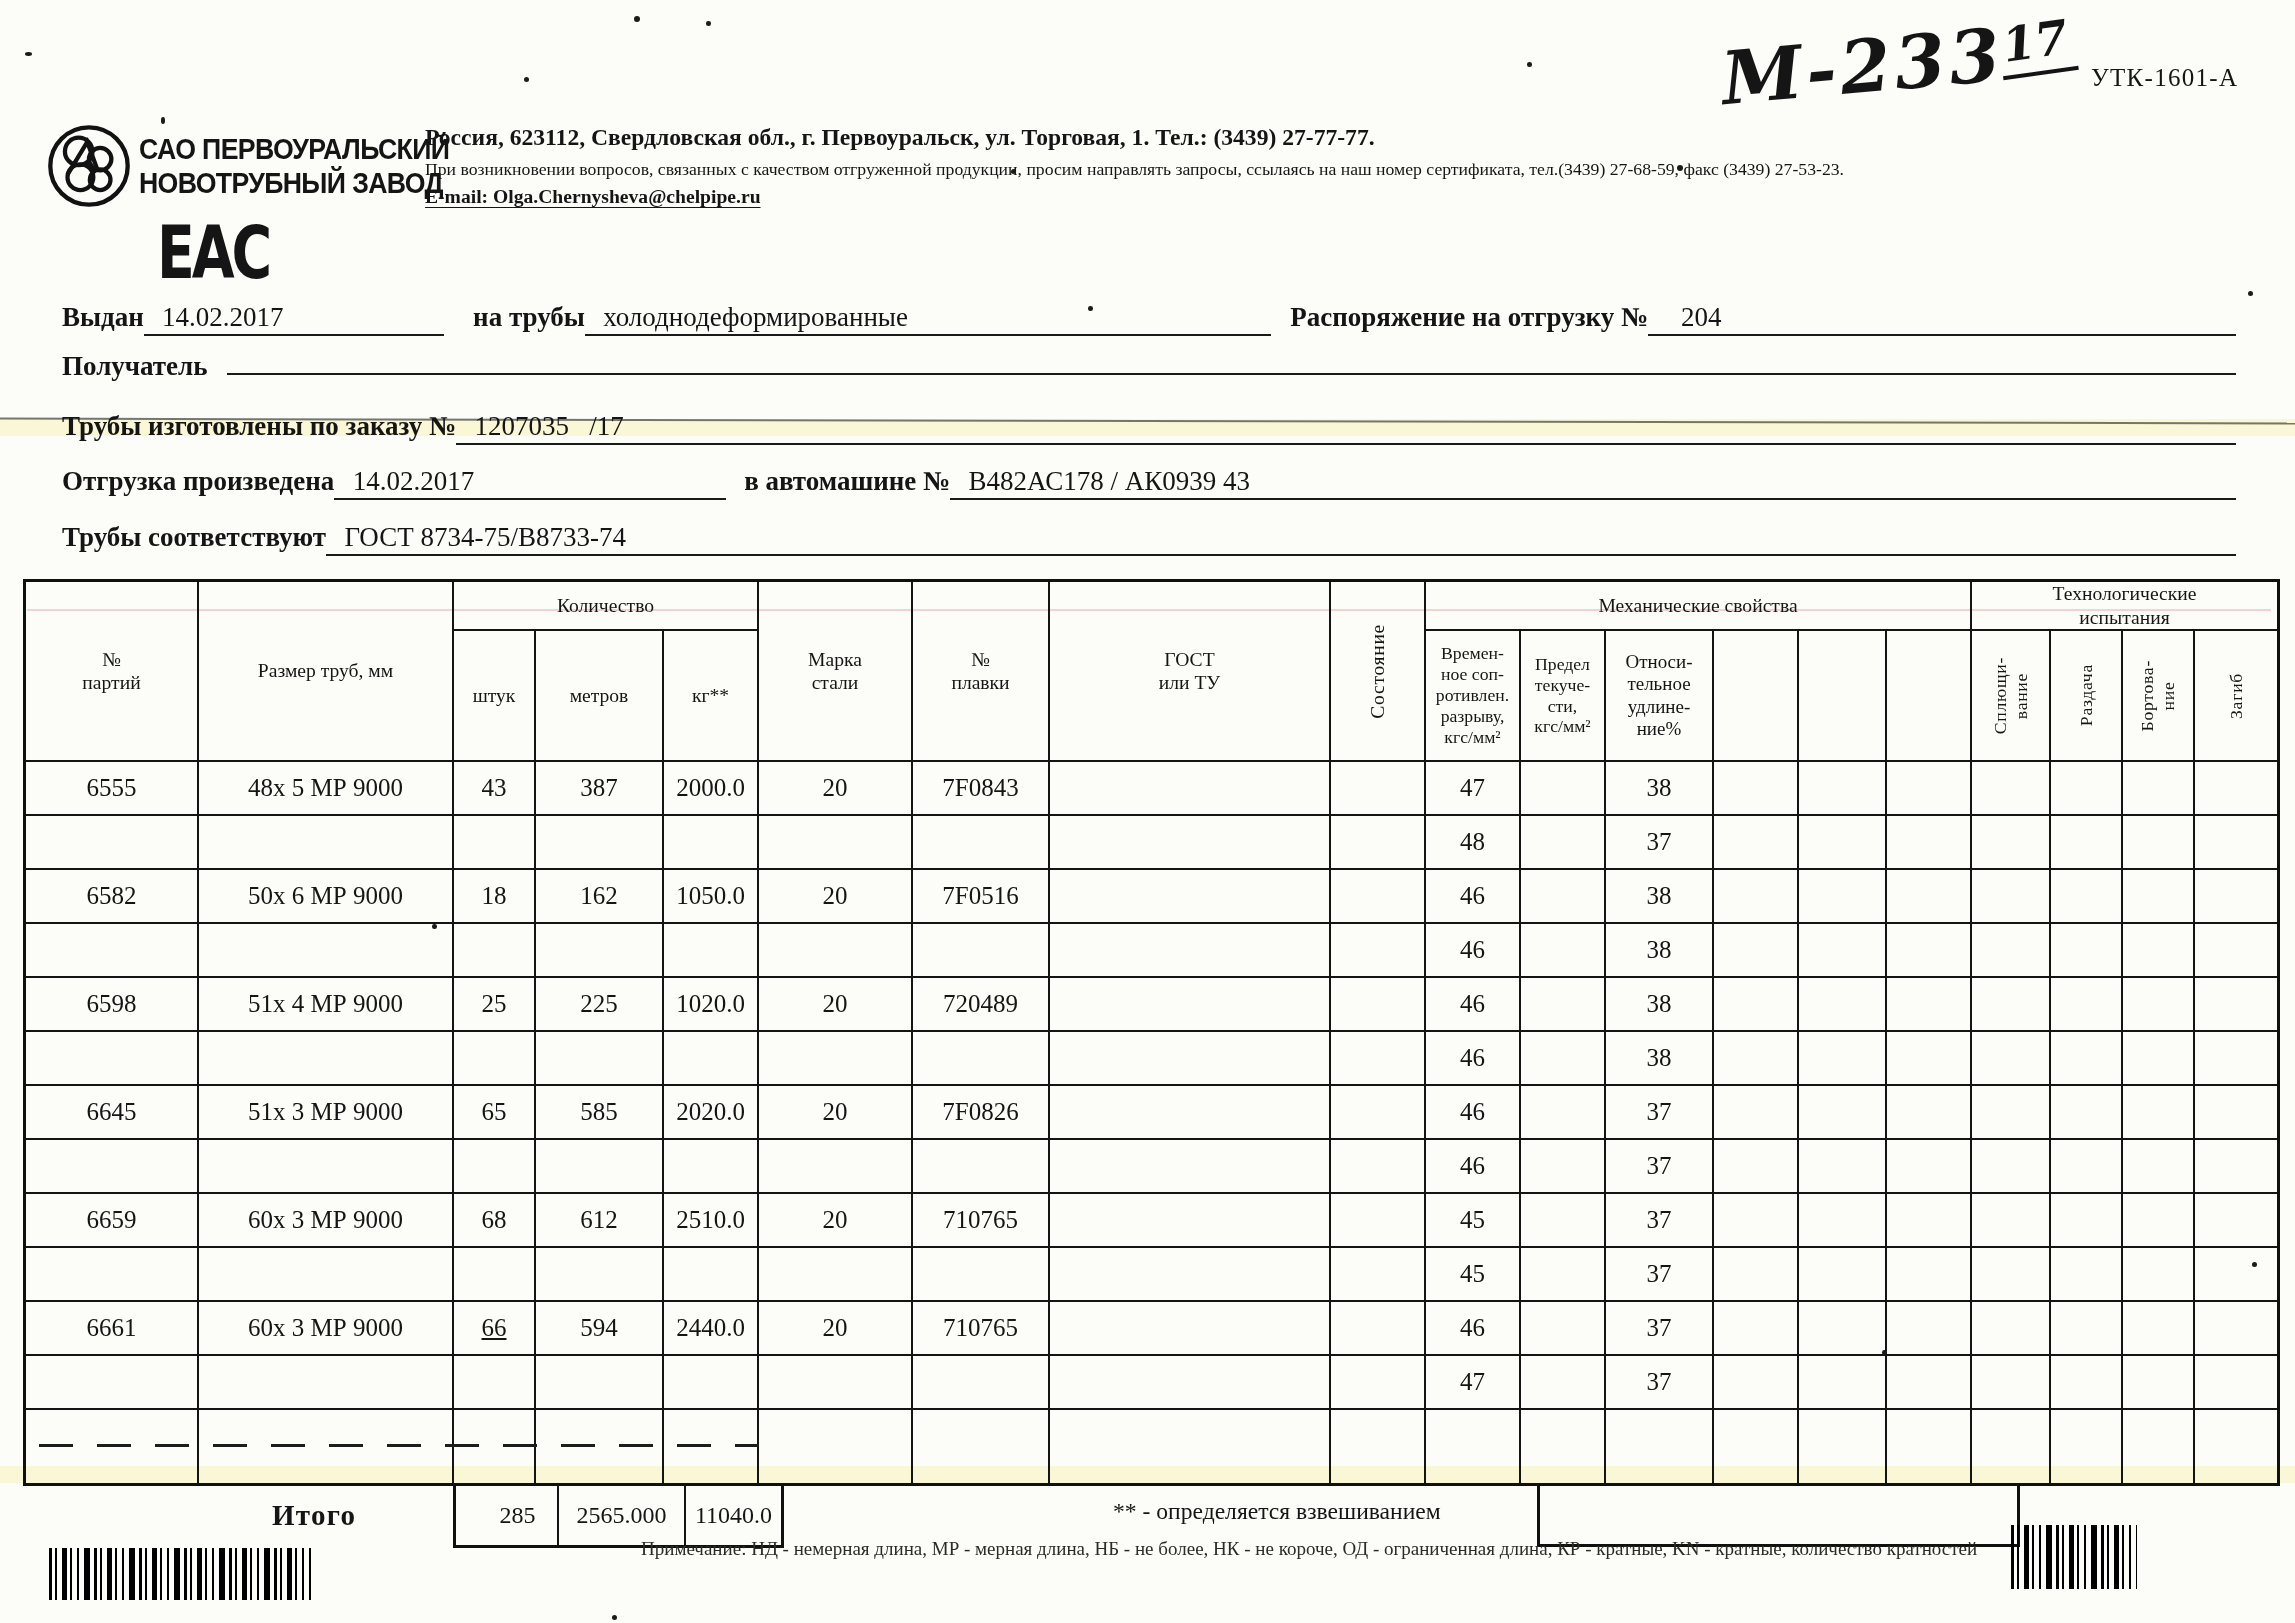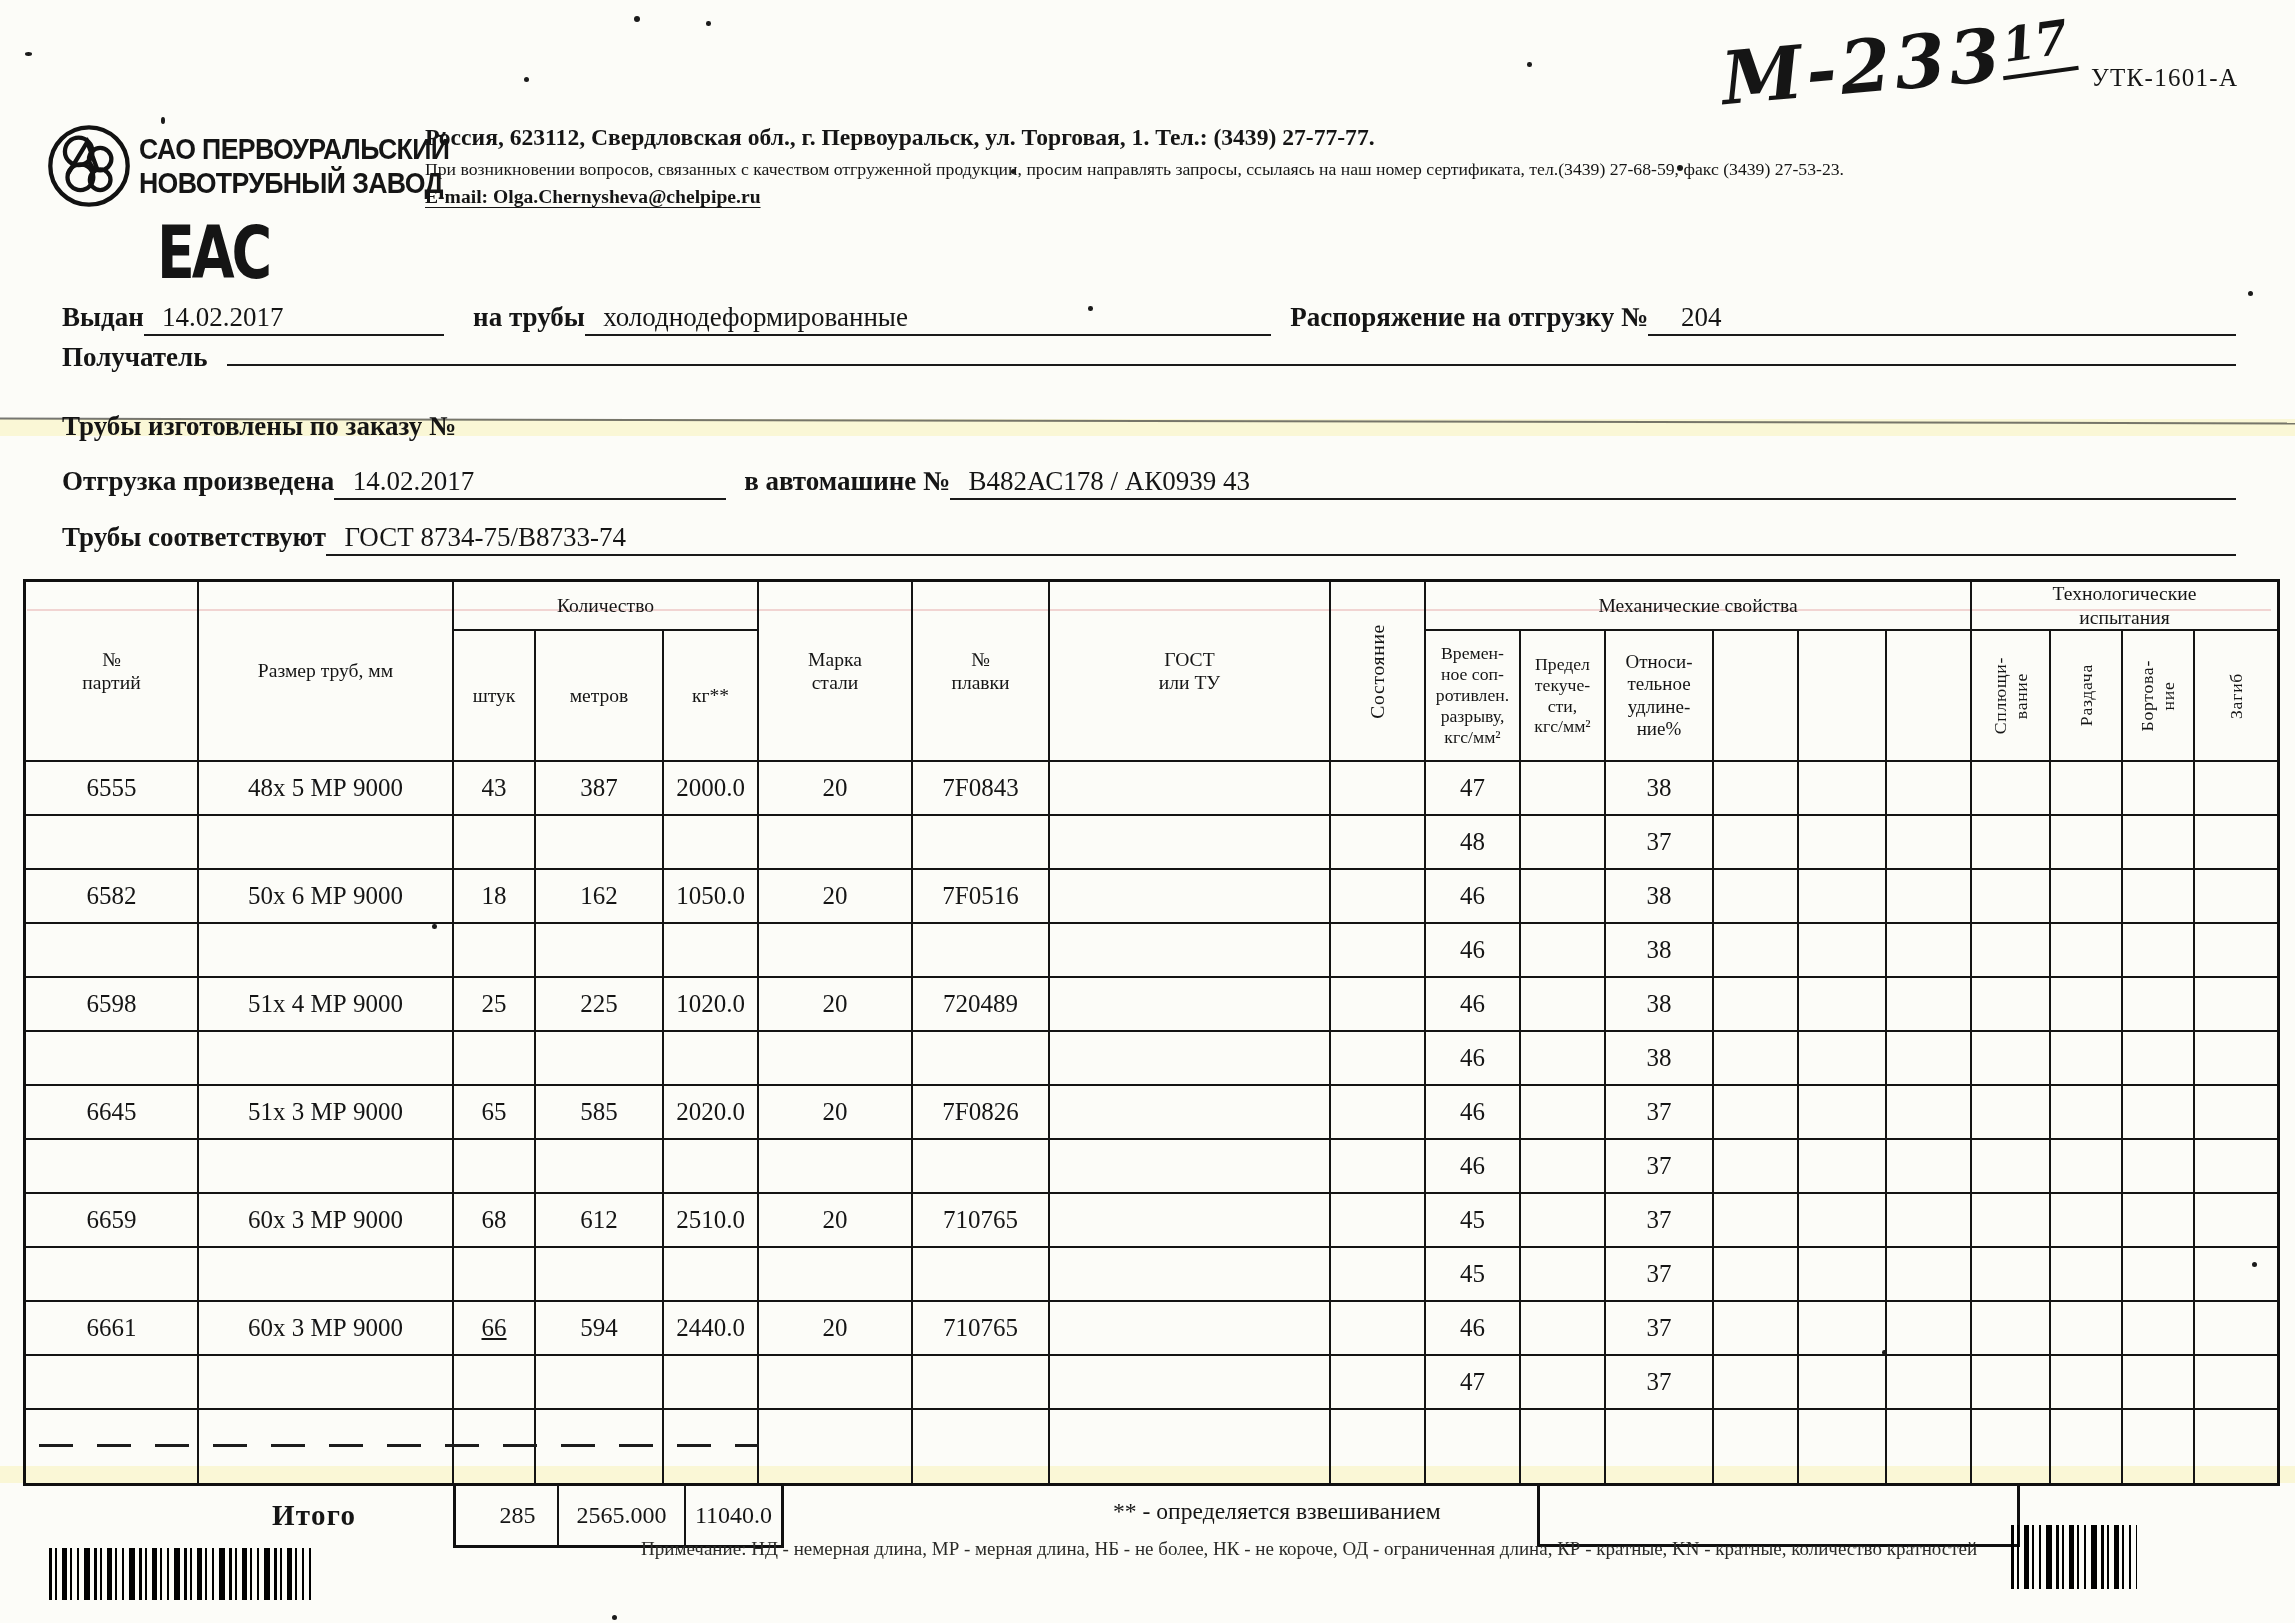--- a/index.html
+++ b/index.html
@@ -112,26 +112,27 @@
 
 
   <div class="frow" style="top:302px">
     <span class="flabel">Выдан</span>
     <span class="fvalue" style="width:275px">14.02.2017</span>
     <span class="flabel" style="margin-left:29.5px">на трубы</span>
     <span class="fvalue" style="width:661px">холоднодеформированные</span>
     <span class="flabel" style="margin-left:19.6px">Распоряжение на отгрузку №</span>
     <span class="fvalue fgrow" style="padding-left:33px">204</span>
   </div>
-  <div class="frow" style="top:342px">
+  <div class="frow" style="top:351px">
     <span class="flabel">Получатель</span>
     <span class="fvalue fgrow" style="margin-left:19.6px"></span>
   </div>
   <div class="frow" style="top:411px">
     <span class="flabel">Трубы изготовлены по заказу №</span>
+    <span class="fvalue fgrow">1207035   /17</span>
   </div>
   <div class="frow" style="top:466px">
     <span class="flabel">Отгрузка произведена</span>
     <span class="fvalue" style="width:367px">14.02.2017</span>
     <span class="flabel" style="margin-left:18px">в автомашине №</span>
     <span class="fvalue fgrow">В482АС178 / АК0939 43</span>
   </div>
   <div class="frow" style="top:522px">
     <span class="flabel">Трубы соответствуют</span>
     <span class="fvalue fgrow">ГОСТ 8734-75/В8733-74</span>

